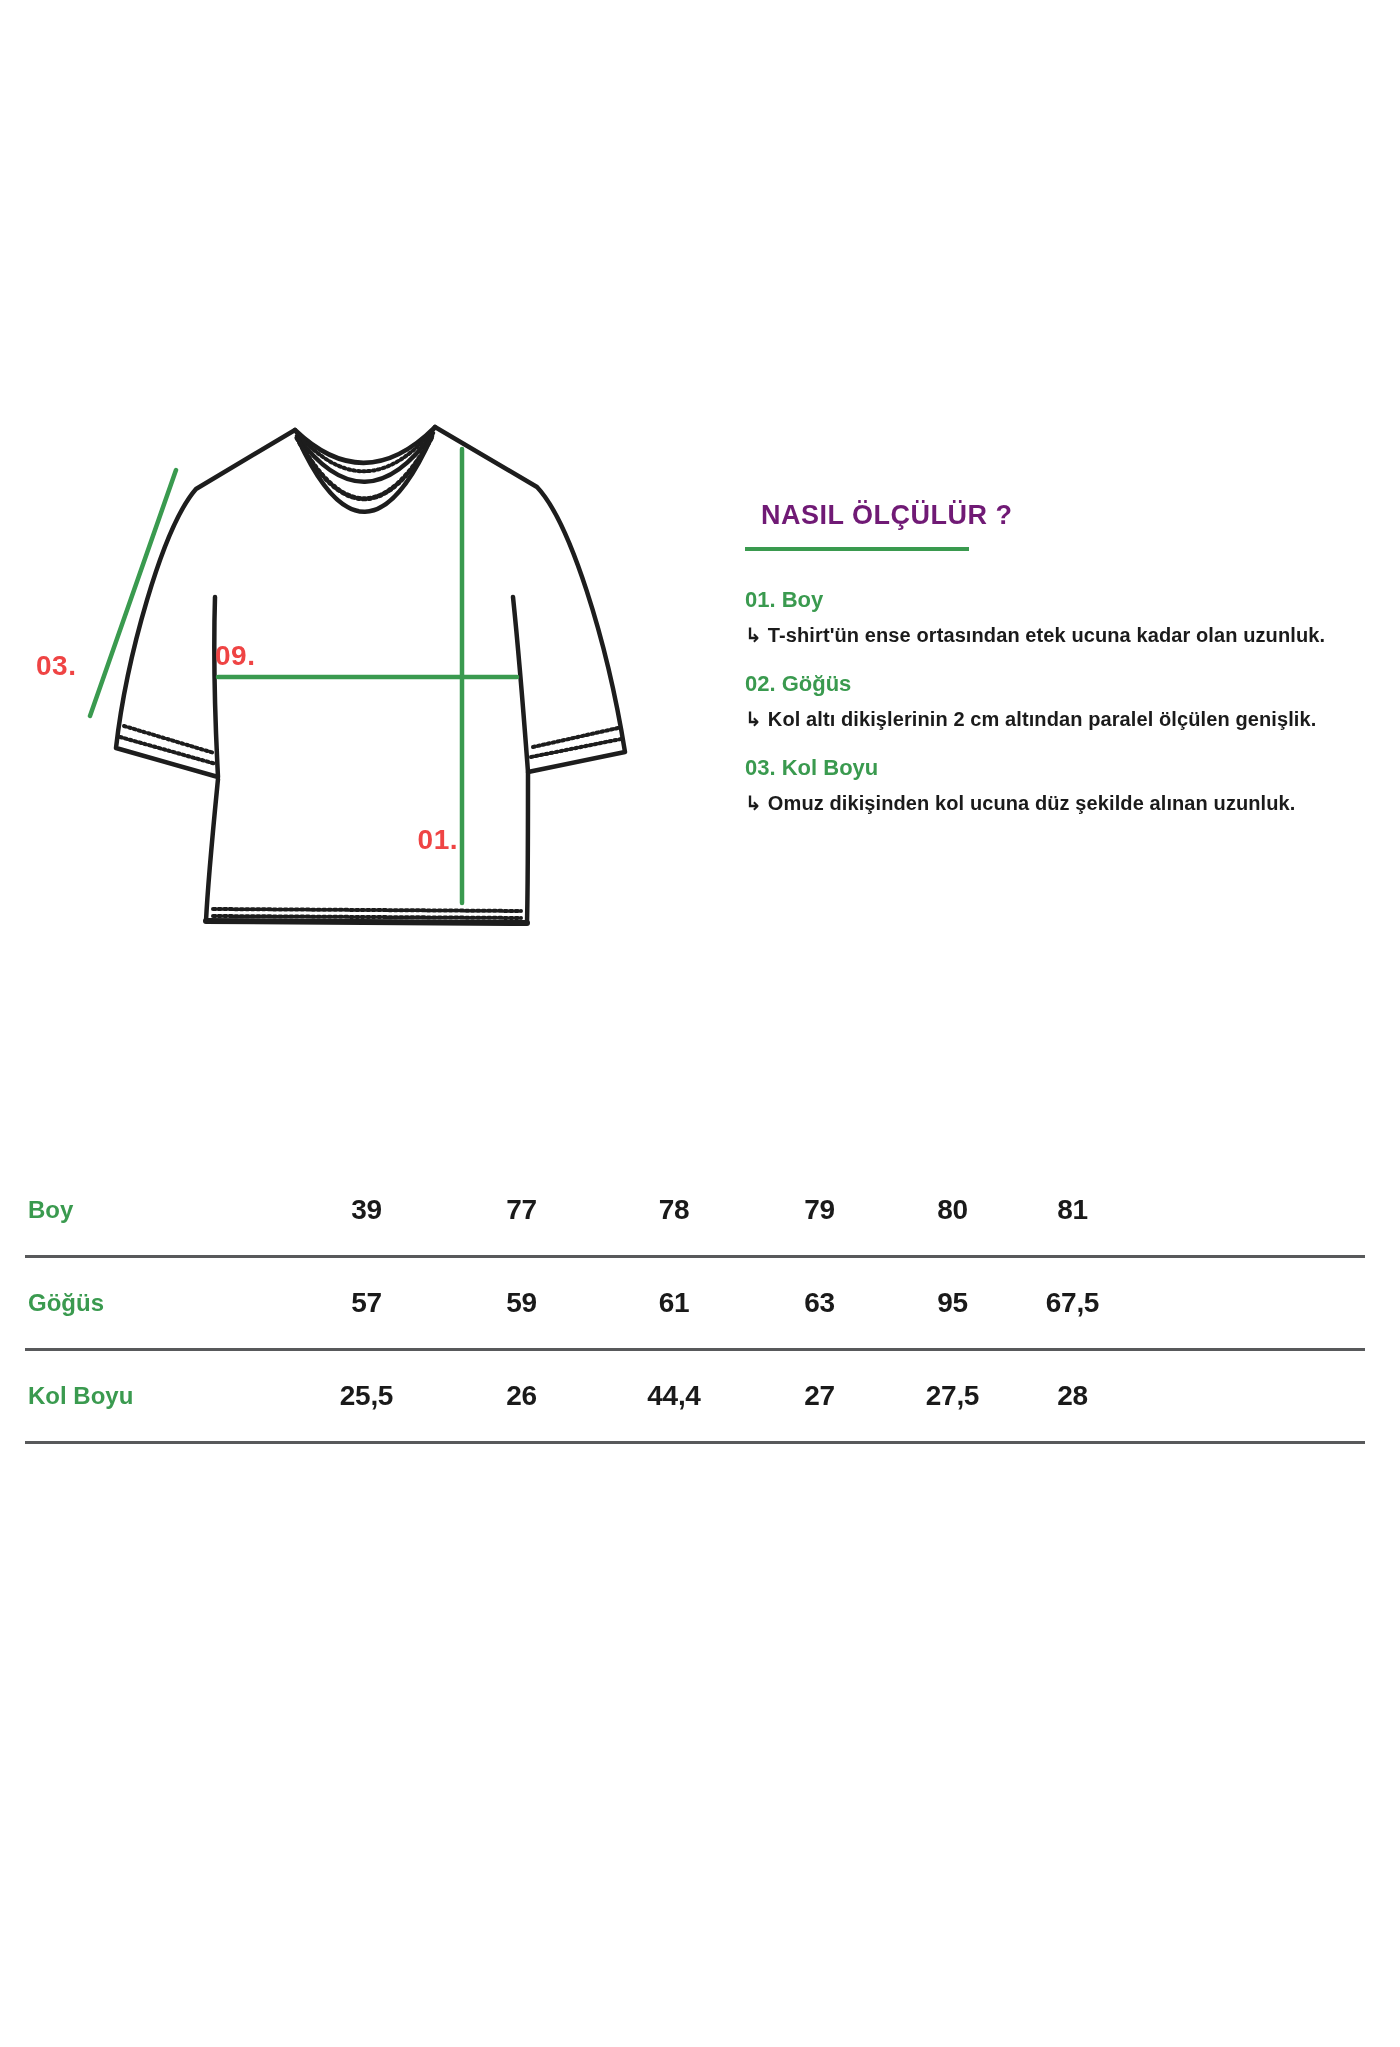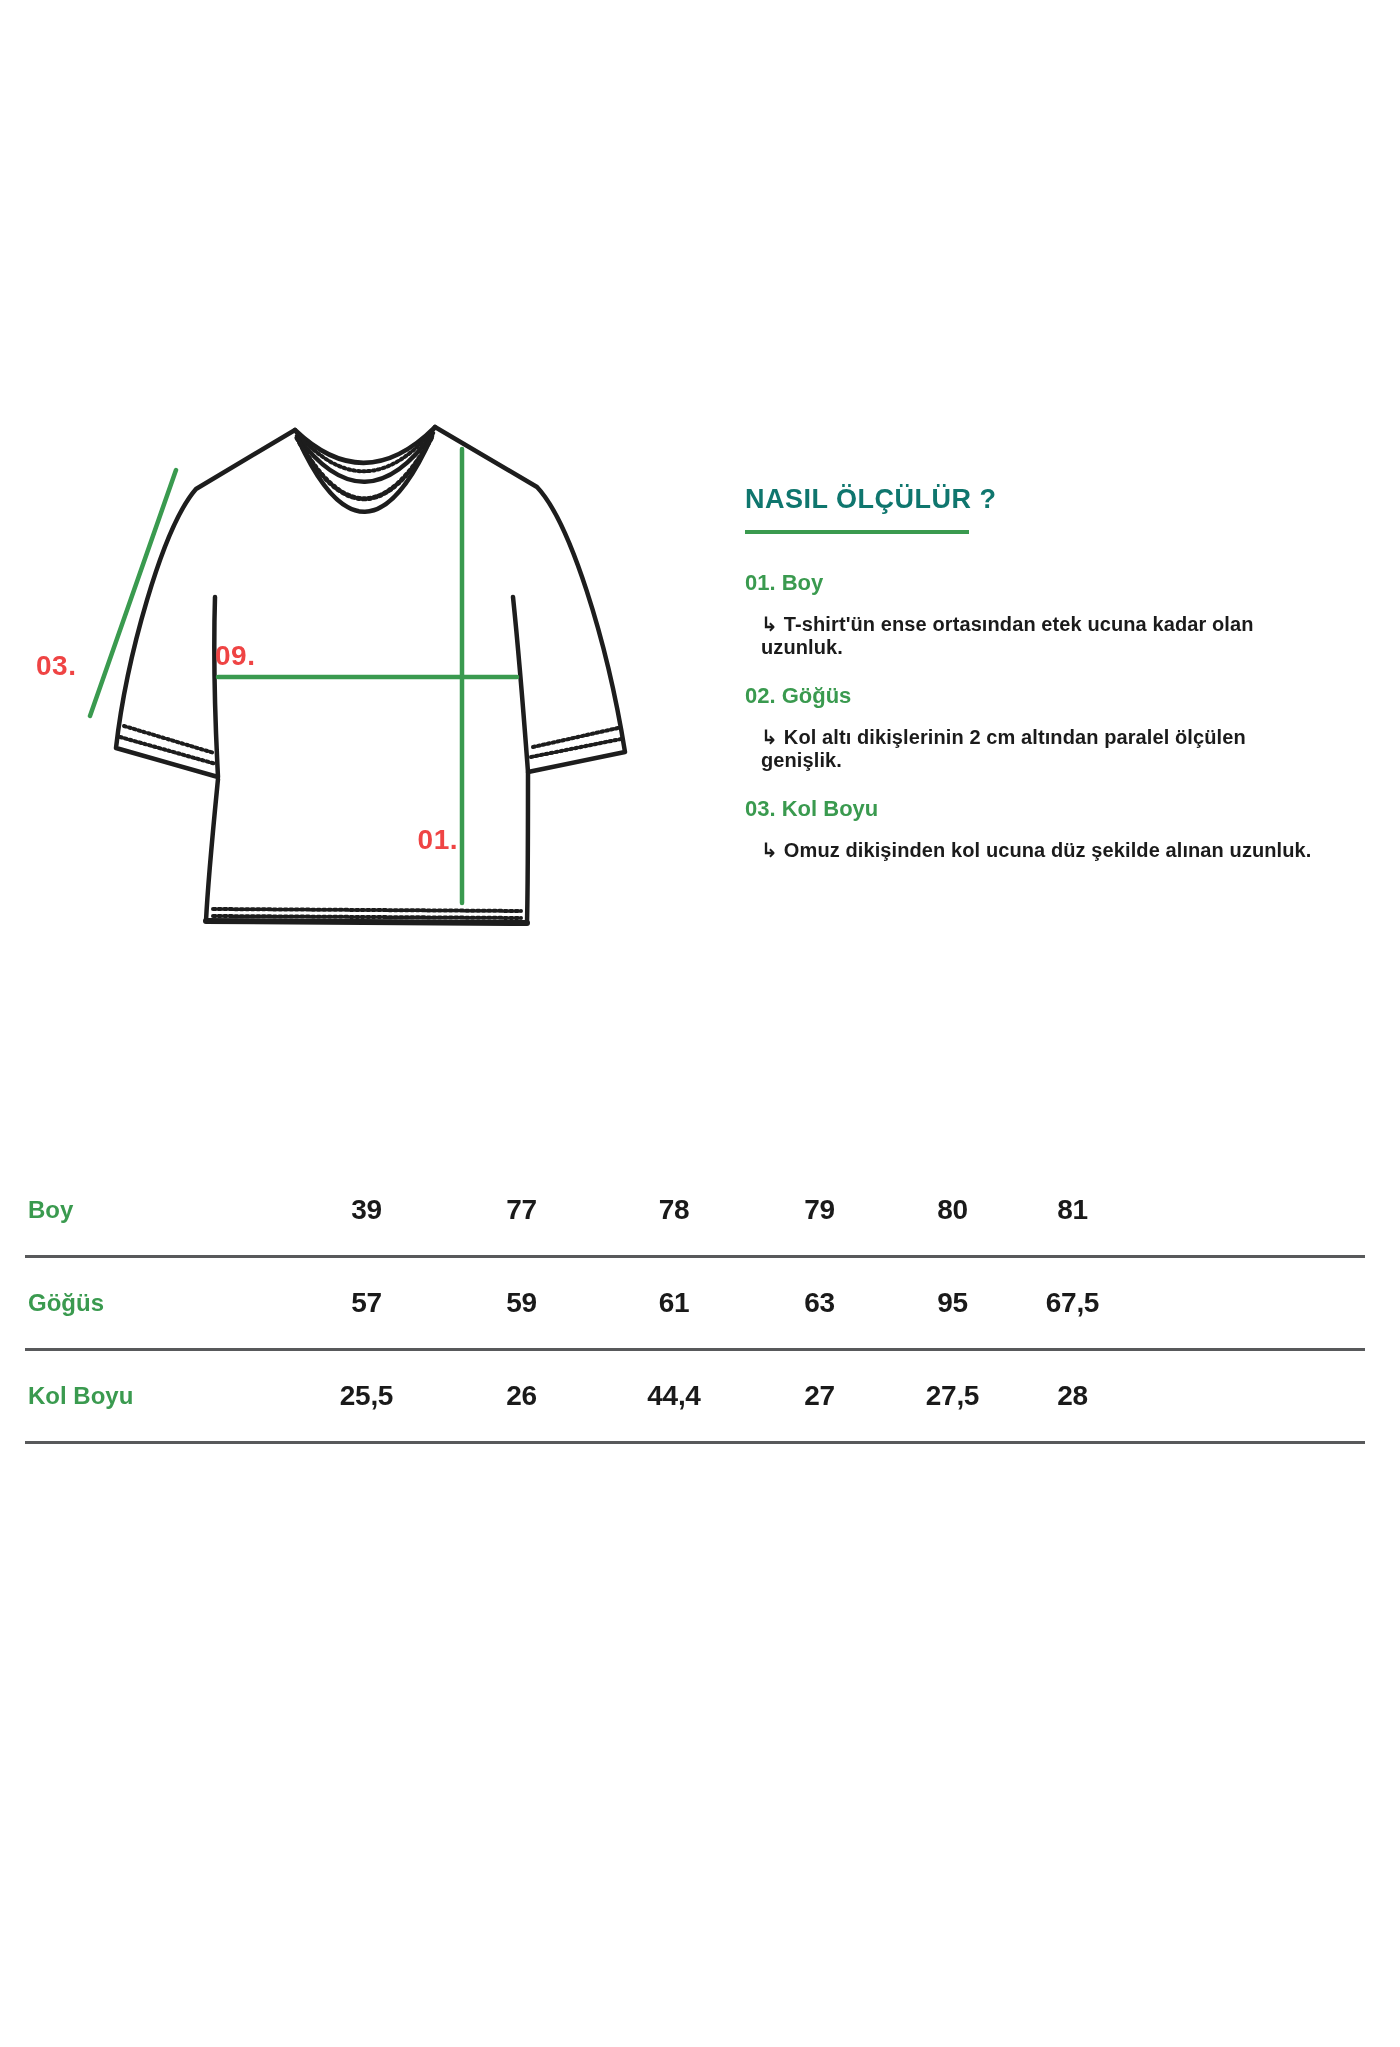--- a/index.html
+++ b/index.html
@@ -15,29 +15,29 @@
   .mlabel{
     position:absolute;color:#ef4444;font-weight:bold;font-size:28px;
     letter-spacing:.5px;
   }
   #label-03{left:36px;top:650px;}
   #label-02{left:215px;top:640px;}
   #label-01{left:386px;top:824px;width:72px;text-align:right;}
   
   #howto{left:745px;top:484px;width:600px;}
   .howto-title{
-    color:#0f766e;font-weight:bold;font-size:27px;letter-spacing:.5px;margin:0;
+    color:#701a75;font-weight:bold;font-size:27px;letter-spacing:.5px;margin:16px;
   }
   .howto-underline{width:224px;height:4px;background:#3a9a4f;margin-top:15px;margin-bottom:36px;}
   .howto-item{margin-bottom:24px;}
   .howto-num{
     color:#3a9a4f;font-weight:bold;font-size:22px;margin:0 0 10px 0;
   }
   .howto-desc{
-    color:#1b1b1b;font-weight:bold;font-size:20px;margin:16px;letter-spacing:.1px;
+    color:#1b1b1b;font-weight:bold;font-size:20px;margin:0;letter-spacing:.1px;
   }
   .arrow{font-weight:bold;margin-right:6px;}
   
   #size-table{left:25px;top:1165px;width:1340px;}
   .t-row{
     display:grid;
     grid-template-columns:264px 155px 155px 150px 141px 125px 115px 1fr;
     align-items:center;
     border-bottom:3px solid #58595b;
   }

